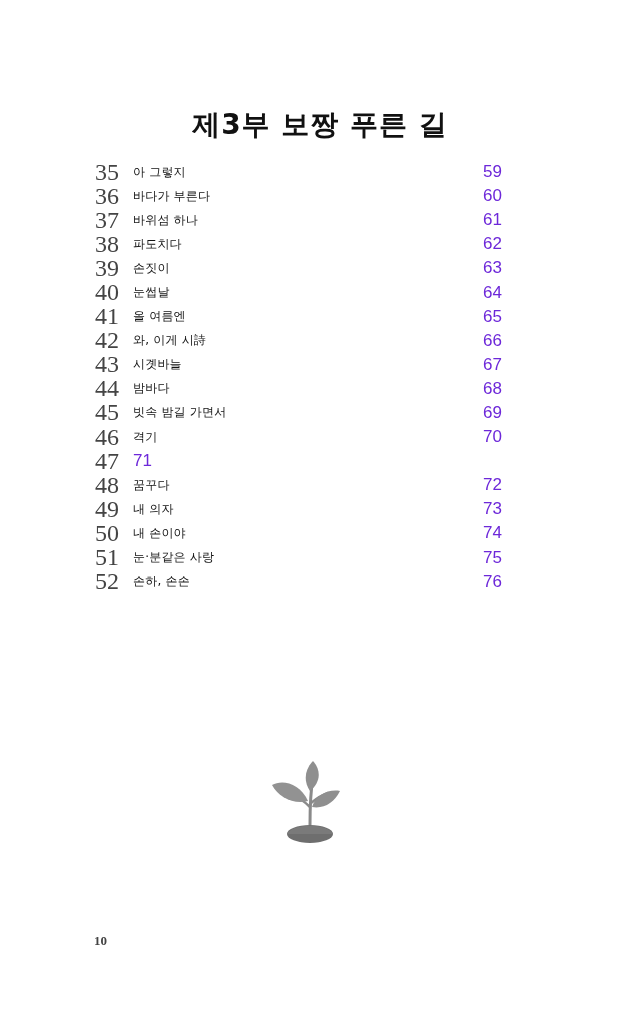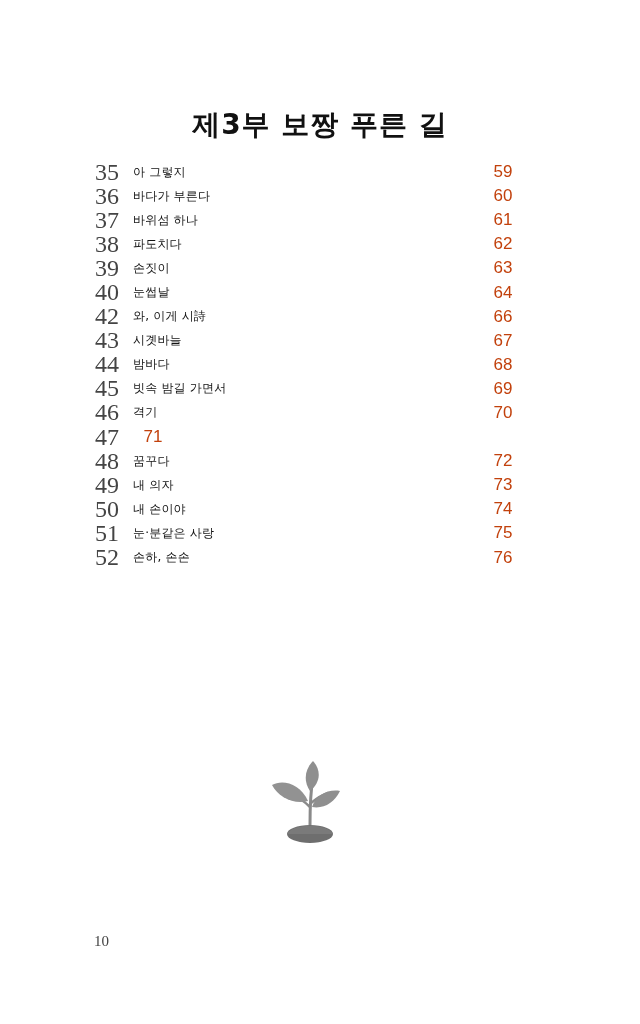--- a/index.html
+++ b/index.html
@@ -47,39 +47,40 @@
     }
     .toc-title {
       flex: 1;
       font-family: "DejaVu Sans", sans-serif;
       font-size: 12px;
       color: #111;
       letter-spacing: 0.2px;
     }
     .toc-page {
       width: 40px;
-      text-align: center;
+      text-align: left;
       font-family: "Liberation Sans", sans-serif;
       font-size: 17px;
-      color: #c2410c;
+      color: #6d28d9;
     }
     .sprout {
       position: absolute;
       left: 270px;
       top: 755px;
       width: 80px;
       height: 90px;
     }
     .page-number {
       position: absolute;
       left: 94px;
       top: 933px;
       font-family: "Liberation Serif", serif;
-      font-size: 15px;
+      font-size: 13px;
       color: #444;
+      font-weight: bold;
     }
   </style>
 </head>
 <body>
 
 <div class="section-title">제3부 보짱 푸른 길</div>
 
 <div class="toc">
   <div class="toc-row">
       <span class="toc-num">35</span>
@@ -103,20 +104,25 @@
     </div>
   <div class="toc-row">
       <span class="toc-num">39</span>
       <span class="toc-title">손짓이</span>
       <span class="toc-page">63</span>
     </div>
   <div class="toc-row">
       <span class="toc-num">40</span>
       <span class="toc-title">눈썹날</span>
       <span class="toc-page">64</span>
+    </div>
+  <div class="toc-row">
+      <span class="toc-num">41</span>
+      <span class="toc-title">올 여름엔</span>
+      <span class="toc-page">65</span>
     </div>
   <div class="toc-row">
       <span class="toc-num">42</span>
       <span class="toc-title">와, 이게 시詩</span>
       <span class="toc-page">66</span>
     </div>
   <div class="toc-row">
       <span class="toc-num">43</span>
       <span class="toc-title">시곗바늘</span>
       <span class="toc-page">67</span>

